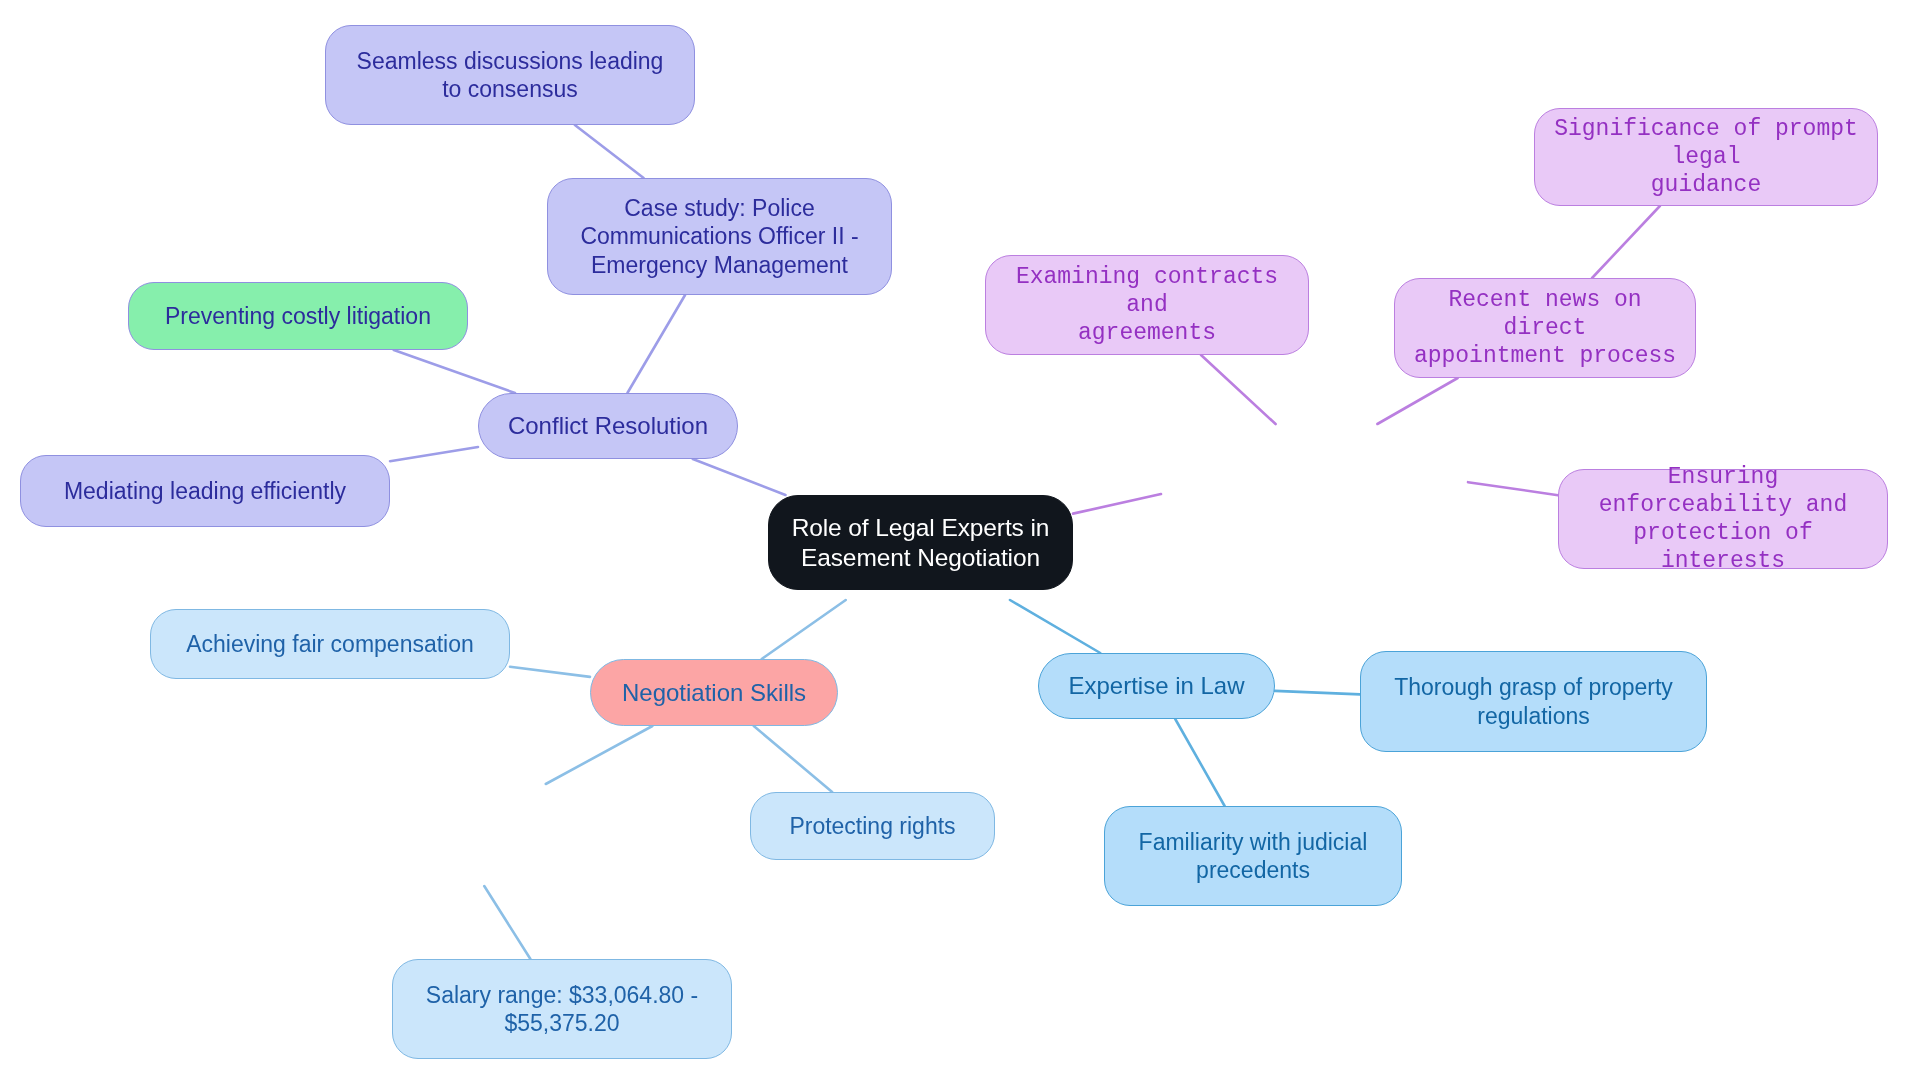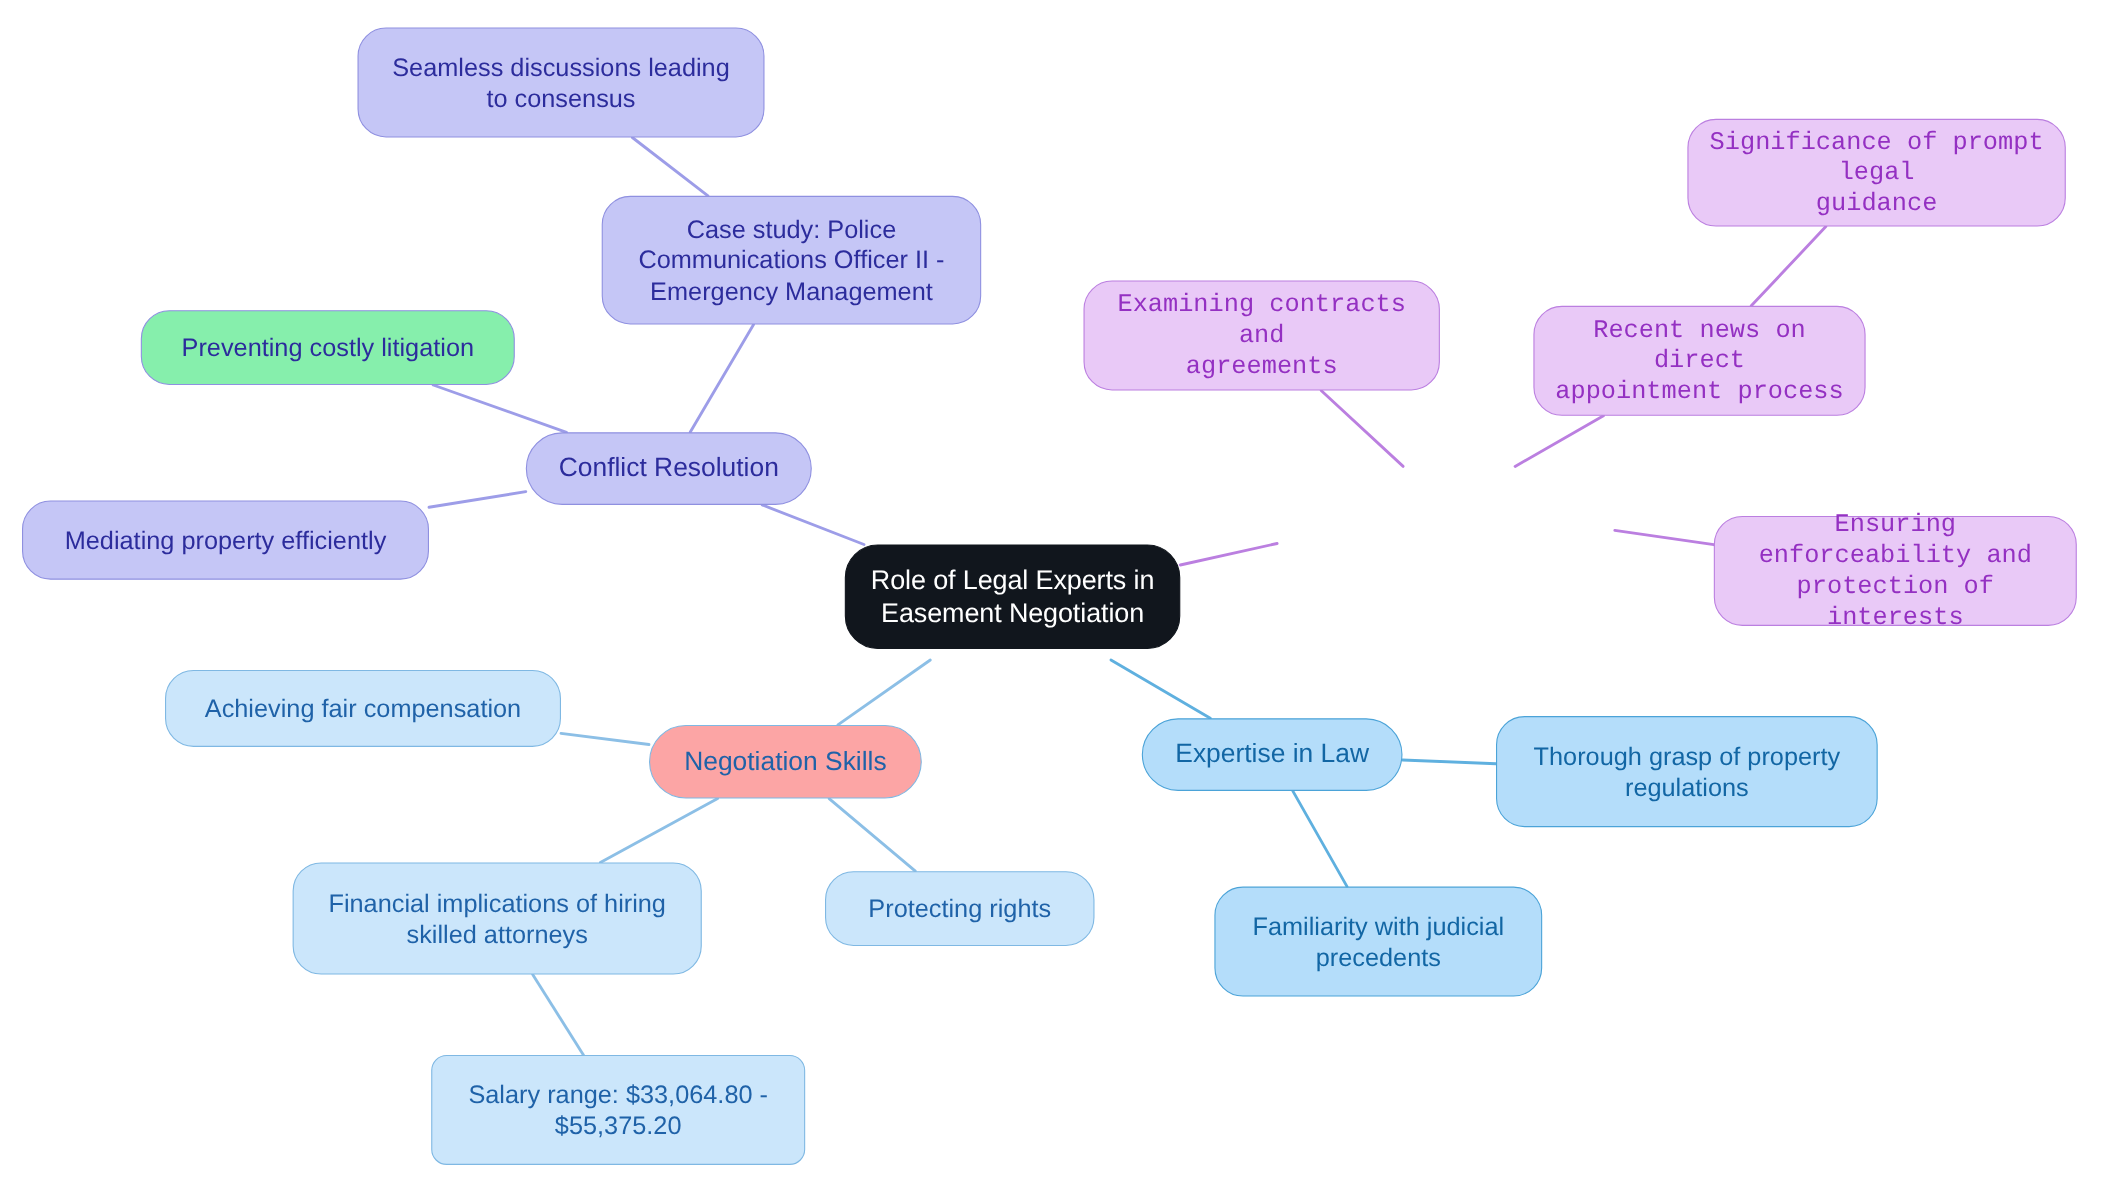--- a/index.html
+++ b/index.html
@@ -102,35 +102,33 @@
   <div id="node-layer">
       <div class="node root" style="left: 768px; top: 495px; width: 305px; height: 95px; background: rgb(17, 22, 29); color: rgb(255, 255, 255);"><span>Role of Legal Experts in
 Easement Negotiation</span></div>
       <div class="node lvl1 theme-violet-1" style="left: 478px; top: 393px; width: 260px; height: 66px; background: rgb(197, 198, 246); border-color: rgb(143, 144, 224); color: rgb(44, 44, 156);"><span>Conflict Resolution</span></div>
       <div class="node lvl2 theme-violet-2" style="left: 547px; top: 178px; width: 345px; height: 117px; background: rgb(197, 198, 246); border-color: rgb(143, 144, 224); color: rgb(44, 44, 156);"><span>Case study: Police
 Communications Officer II -
 Emergency Management</span></div>
       <div class="node lvl2 theme-violet-2" style="left: 325px; top: 25px; width: 370px; height: 100px; background: rgb(197, 198, 246); border-color: rgb(143, 144, 224); color: rgb(44, 44, 156); align-items: center;"><span>Seamless discussions leading
 to consensus</span></div>
       <div class="node lvl2 theme-violet-2" style="left: 128px; top: 282px; width: 340px; height: 68px; background: #86efac; border-color: rgb(143, 144, 224); color: rgb(44, 44, 156);"><span>Preventing costly litigation</span></div>
-      <div class="node lvl2 theme-violet-2" style="left: 20px; top: 455px; width: 370px; height: 72px; background: rgb(197, 198, 246); border-color: rgb(143, 144, 224); color: rgb(44, 44, 156);"><span>Mediating property efficiently</span></div>
+      <div class="node lvl2 theme-violet-2" style="left: 20px; top: 455px; width: 370px; height: 72px; background: rgb(197, 198, 246); border-color: rgb(143, 144, 224); color: rgb(44, 44, 156);"><span>Mediating leading efficiently</span></div>
       <div class="node lvl2 theme-pink-2" style="left: 985px; top: 255px; width: 324px; height: 100px; background: rgb(233, 201, 247); border-color: rgb(187, 127, 224); color: rgb(148, 48, 194);"><span>Examining contracts and
 agreements</span></div>
       <div class="node lvl2 theme-pink-2" style="left: 1394px; top: 278px; width: 302px; height: 100px; background: rgb(233, 201, 247); border-color: rgb(187, 127, 224); color: rgb(148, 48, 194);"><span>Recent news on direct
 appointment process</span></div>
       <div class="node lvl2 theme-pink-2" style="left: 1534px; top: 108px; width: 344px; height: 98px; background: rgb(233, 201, 247); border-color: rgb(187, 127, 224); color: rgb(148, 48, 194);"><span>Significance of prompt legal
 guidance</span></div>
       <div class="node lvl2 theme-pink-2" style="left: 1558px; top: 469px; width: 330px; height: 100px; background: rgb(233, 201, 247); border-color: rgb(187, 127, 224); color: rgb(148, 48, 194);"><span>Ensuring enforceability and
 protection of interests</span></div>
       <div class="node lvl1 theme-blue-1" style="left: 1038px; top: 653px; width: 237px; height: 66px; background: rgb(180, 221, 250); border-color: rgb(75, 163, 216); color: rgb(18, 102, 164);"><span>Expertise in Law</span></div>
       <div class="node lvl2 theme-blue-2" style="left: 1360px; top: 651px; width: 347px; height: 101px; background: rgb(180, 221, 250); border-color: rgb(75, 163, 216); color: rgb(18, 102, 164);"><span>Thorough grasp of property
 regulations</span></div>
       <div class="node lvl2 theme-blue-2" style="left: 1104px; top: 806px; width: 298px; height: 100px; background: rgb(180, 221, 250); border-color: rgb(75, 163, 216); color: rgb(18, 102, 164);"><span>Familiarity with judicial
 precedents</span></div>
       <div class="node lvl1 theme-sky-1" style="left: 590px; top: 659px; width: 248px; height: 67px; background: #fca5a5; border-color: rgb(127, 184, 227); color: rgb(31, 98, 168);"><span>Negotiation Skills</span></div>
       <div class="node lvl2 theme-sky-2" style="left: 150px; top: 609px; width: 360px; height: 70px; background: rgb(203, 230, 251); border-color: rgb(127, 184, 227); color: rgb(31, 98, 168);"><span>Achieving fair compensation</span></div>
       <div class="node lvl2 theme-sky-2" style="left: 750px; top: 792px; width: 245px; height: 68px; background: rgb(203, 230, 251); border-color: rgb(127, 184, 227); color: rgb(31, 98, 168);"><span>Protecting rights</span></div>
-      <div class="node lvl2 theme-sky-2" style="left: 266px; top: 784px; width: 372px; height: 102px; background: rgb(203, 230, 251); border-color: rgb(127, 184, 227); color: rgb(31, 98, 168);"><span>Financial implications of hiring
-skilled attorneys</span></div>
-      <div class="node lvl2 theme-sky-2" style="left: 392px; top: 959px; width: 340px; height: 100px; background: rgb(203, 230, 251); border-color: rgb(127, 184, 227); color: rgb(31, 98, 168); border-radius: 14px;"><span>Salary range: $33,064.80 -
+      <div class="node lvl2 theme-sky-2" style="left: 392px; top: 959px; width: 340px; height: 100px; background: rgb(203, 230, 251); border-color: rgb(127, 184, 227); color: rgb(31, 98, 168);"><span>Salary range: $33,064.80 -
 $55,375.20</span></div>
     </div>
 </div>
 
 </body></html>

